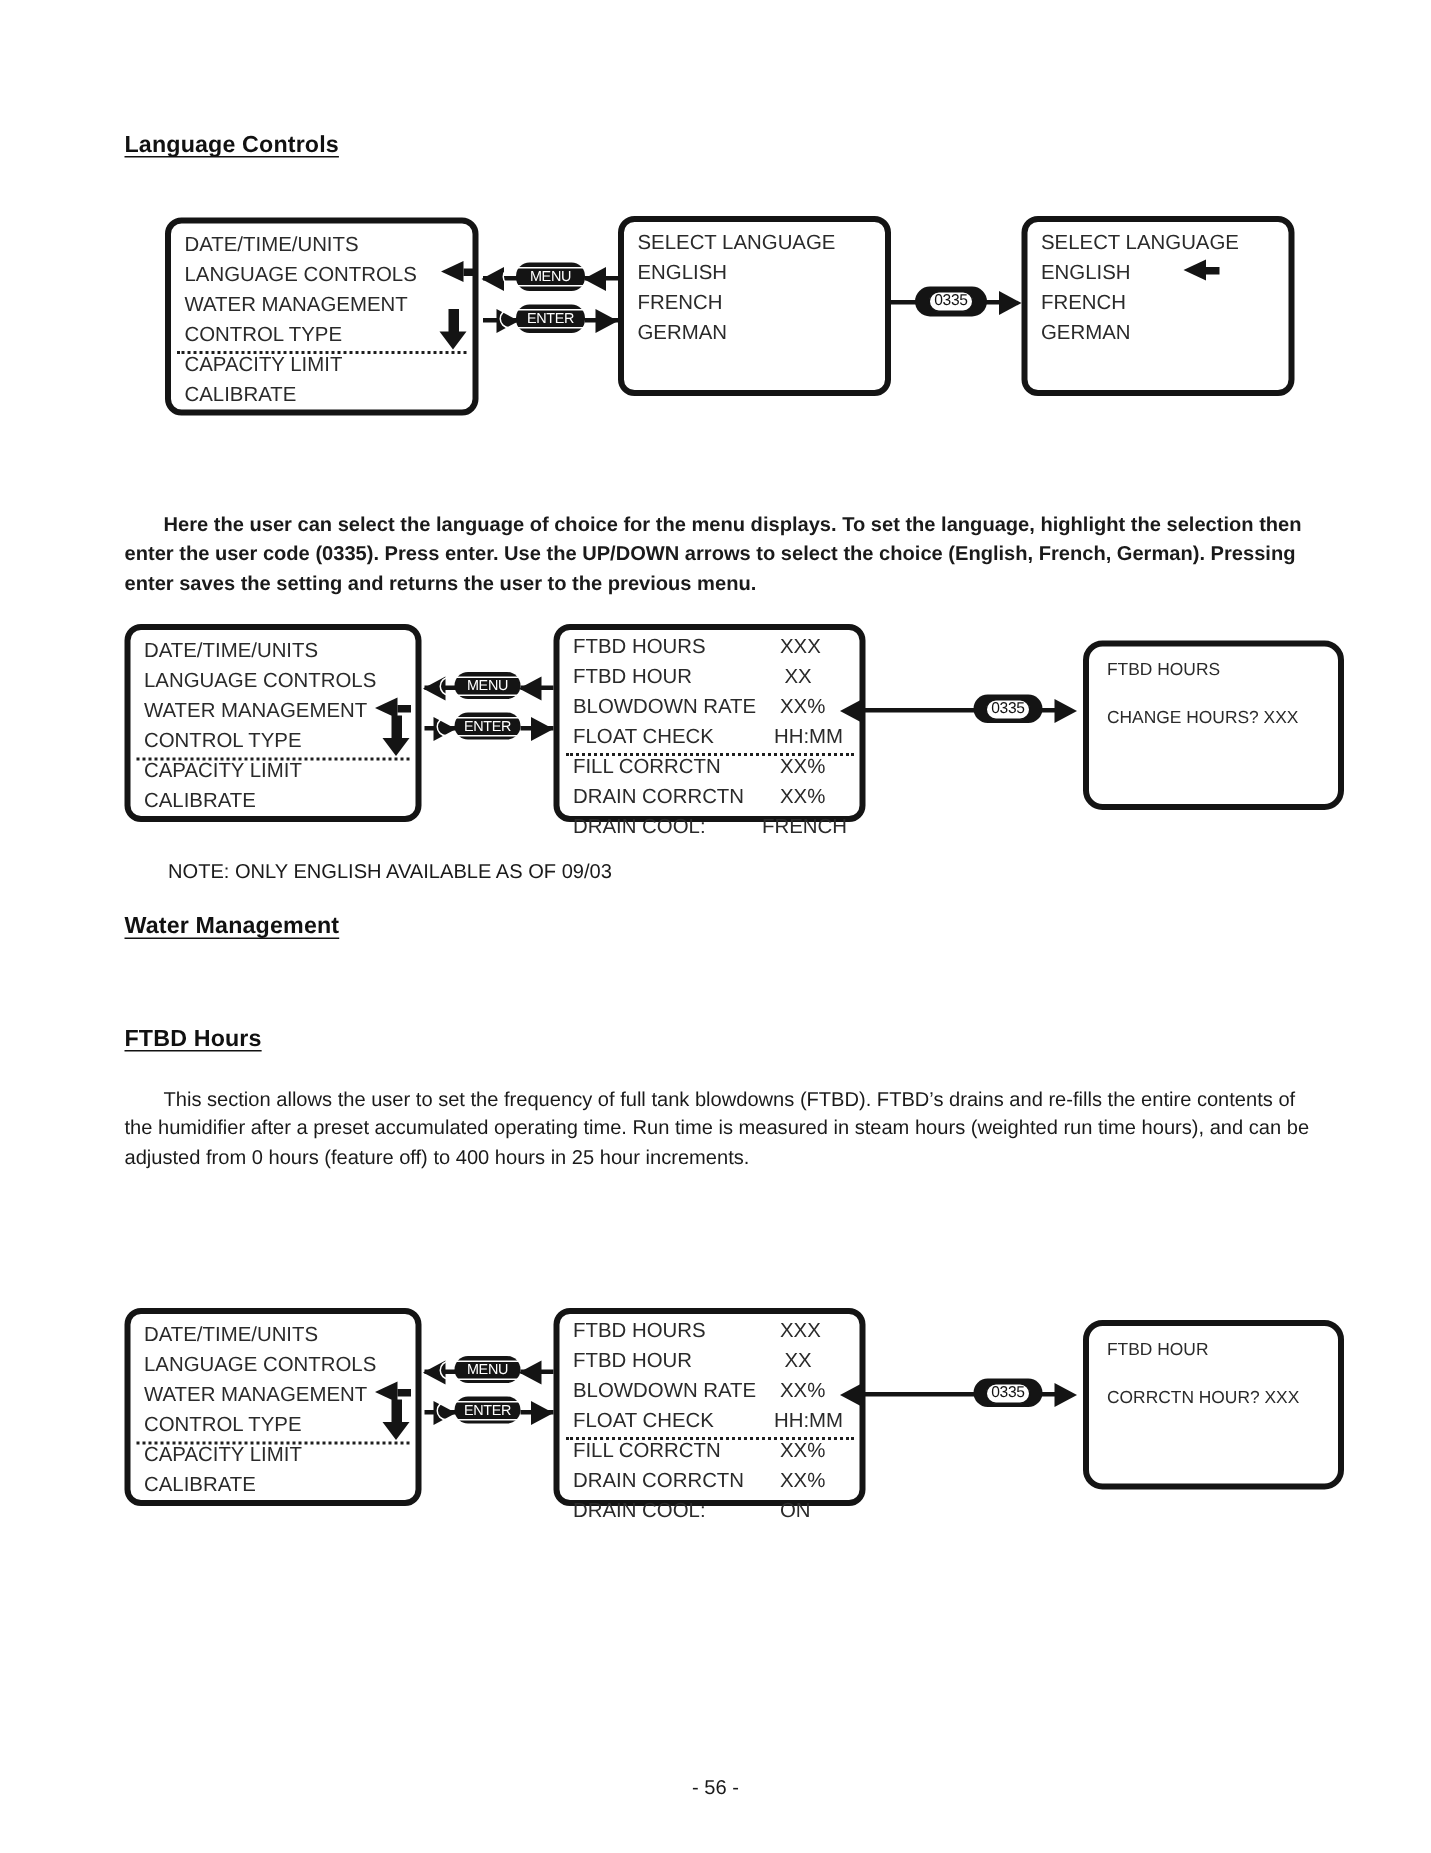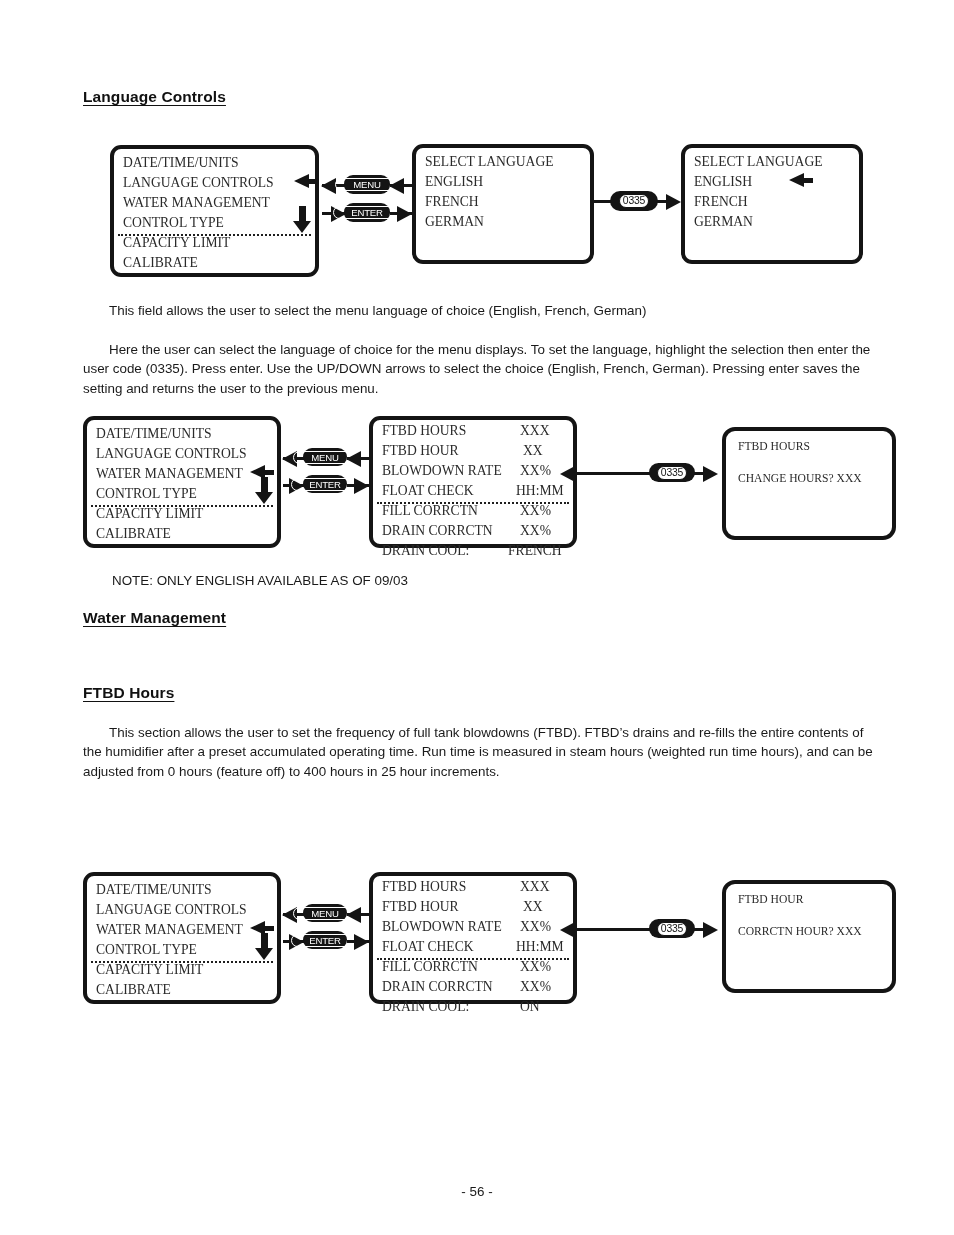--- a/index.html
+++ b/index.html
@@ -56,21 +56,20 @@
     box-sizing: border-box;
     background: #ffffff;
     border: 4px solid #141414;
     border-radius: 11px;
   }
   .lcd .rows {
     position: absolute;
     left: 9px;
     right: 6px;
     top: 4px;
-    font-family: Liberation Serif, serif;
   }
   .lcd-row {
     position: relative;
     display: flex;
     align-items: baseline;
     font-size: 13.6px;
     line-height: 20px;
     white-space: nowrap;
     color: #2a2a2a;
   }
@@ -269,23 +268,22 @@
       <div class="lcd-row">
         <span class="lbl">FRENCH</span>
       </div>
       <div class="lcd-row">
         <span class="lbl">GERMAN</span>
       </div>
     </div>
     <div class="sel-arrow" style="left:104px; top:25px;"></div>
   </div>
 
-  <p class="para" style="left:83px; top:301px; width:800px;">This field allows the user to select the menu language of choice (English, French, German)</p>
-
-  <p class="para" style="left:83px; top:340px; width:790px;">Here the user can select the language of choice for the menu displays. To set the language, highlight the selection then enter the user code (0335). Press enter. Use the UP/DOWN arrows to select the choice (English, French, German). Pressing enter saves the setting and returns the user to the previous menu.</p>
+
+  <p class="para" style="left:83px; top:340px; width:790px;font-weight:bold;">Here the user can select the language of choice for the menu displays. To set the language, highlight the selection then enter the user code (0335). Press enter. Use the UP/DOWN arrows to select the choice (English, French, German). Pressing enter saves the setting and returns the user to the previous menu.</p>
 
   <div class="lcd" style="left:83px; top:416px; width:198px; height:132px;">
     <div class="rows">
       <div class="lcd-row">
         <span class="lbl">DATE/TIME/UNITS</span>
       </div>
       <div class="lcd-row">
         <span class="lbl">LANGUAGE CONTROLS</span>
       </div>
       <div class="lcd-row">

